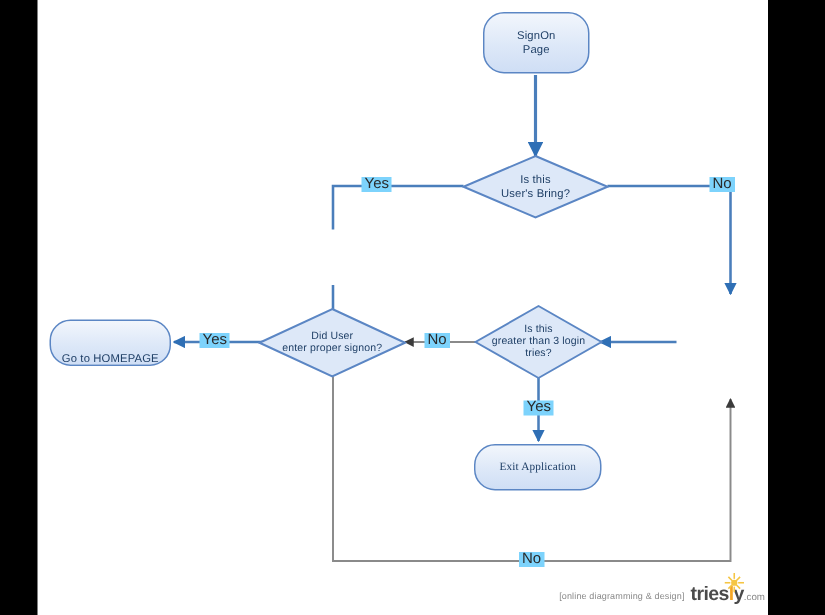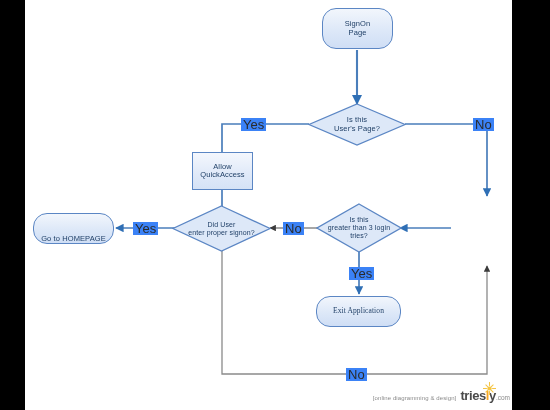--- a/index.html
+++ b/index.html
@@ -77,23 +77,23 @@
     width: 100%; height: 100%;
   }
   .decision .txt {
     position: relative;
     z-index: 2;
     padding: 0 2px;
   }
 
   .edge-label {
     position: absolute;
-    font-size: 13px;
+    font-size: 10px;
     color: #2a2a2a;
-    background: #3b82f6;
+    background: #7dd3fc;
     padding: 0 2px;
     line-height: 1;
     white-space: nowrap;
     text-align: right;
   }
 
   
   #watermark {
     position: absolute;
     right: 40px;
@@ -170,27 +170,23 @@
     <div class="node terminator" style="left:322px; top:8px; width:71px; height:41px;">
       <span class="txt">SignOn
 Page</span>
     </div>
 
     <div class="node decision" style="left:308px; top:103px; width:98px; height:43px;">
       <svg class="dia" viewBox="0 0 98 43" preserveAspectRatio="none">
         <polygon points="49,1 97,21.5 49,42 1,21.5" fill="#dde8f8" stroke="#5b86c4" stroke-width="1.3"></polygon>
       </svg>
       <span class="txt">Is this
-User's Page?</span>
-    </div>
-
-    <div class="node process" style="left:192px; top:152px; width:61px; height:38px;">
-      <span class="txt">Allow
-QuickAccess</span>
-    </div>
+User's Bring?</span>
+    </div>
+
 
     <div class="node decision" style="left:172px; top:205px; width:99px; height:47px;">
       <svg class="dia" viewBox="0 0 99 47" preserveAspectRatio="none">
         <polygon points="49.5,1 98,23.5 49.5,46 1,23.5" fill="#dde8f8" stroke="#5b86c4" stroke-width="1.3"></polygon>
       </svg>
       <span class="txt" style="font-size:7px;">Did User
 enter proper  signon?</span>
     </div>
 
     <div class="node terminator" style="left:33px; top:213px; width:81px; height:31px;align-items:flex-end;">

